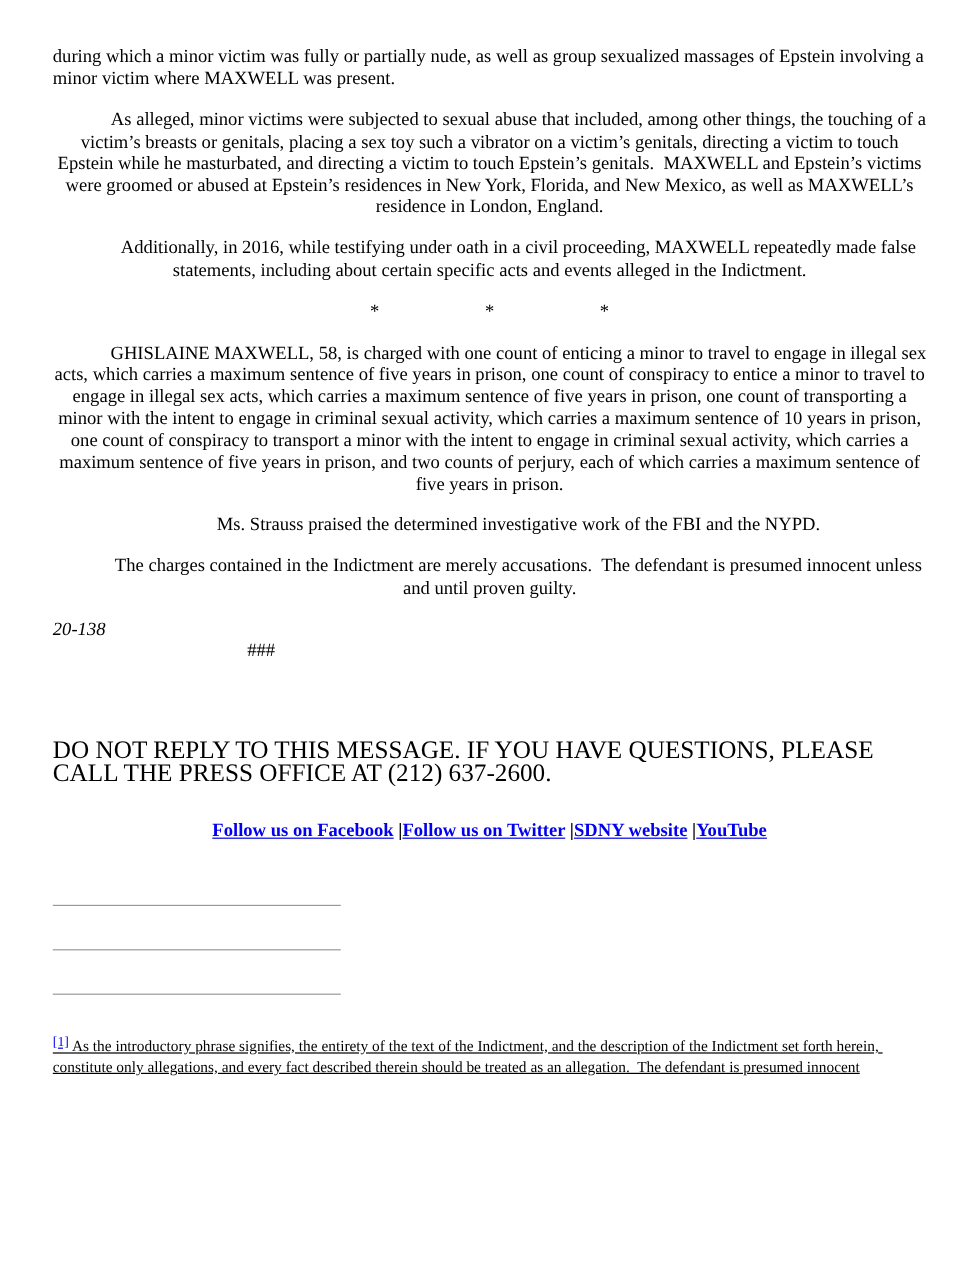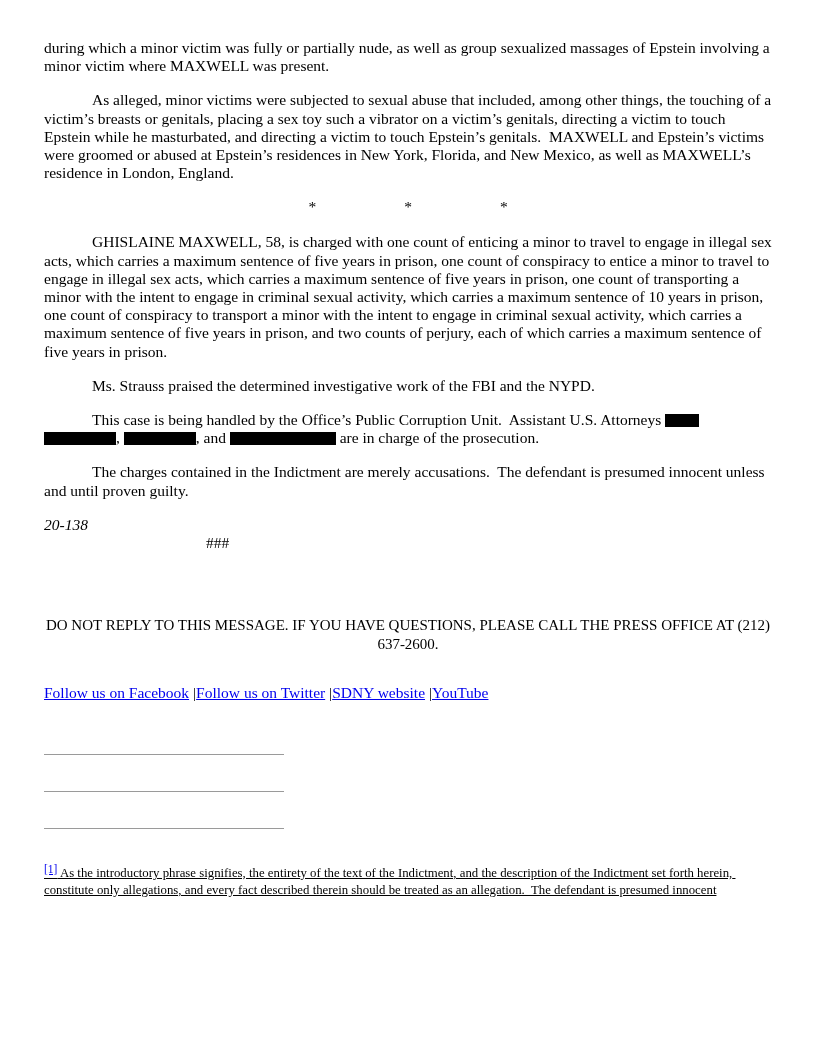--- a/index.html
+++ b/index.html
@@ -15,21 +15,21 @@
     padding: 38px 44px 16px 44px;
     background: #ffffff;
     overflow: hidden;
   }
   .para {
     font-size: 15.5px;
     line-height: 18.2px;
     margin-bottom: 16px;
     white-space: pre-wrap;
   }
-  .indent { text-indent: 48px; }
+  .indent { text-indent: 48px; text-align: center; }
   .asterisk-row {
     text-align: center;
     font-size: 15.5px;
     line-height: 18px;
     margin-bottom: 17px;
   }
   .asterisk-row span { display: inline-block; margin: 0 44px; }
   .redaction {
     display: inline-block;
     height: 13px;
@@ -41,31 +41,31 @@
   .w72 { width: 72px; }
   .w106 { width: 106px; }
   .case-number { font-size: 15.5px; line-height: 18px; margin-bottom: 0; font-style: italic; }
   .end-marker {
     font-size: 15.5px;
     line-height: 18px;
     margin-left: 162px;
     margin-bottom: 64px;
   }
   .notice {
-    text-align: center;
-    font-size: 15px;
+    font-size: 21px;
     line-height: 19px;
     margin: 0 auto 30px auto;
     max-width: 728px;
   }
   .social {
-    text-align: left;
+    text-align: center;
     font-size: 15.5px;
     line-height: 18px;
     margin-bottom: 52px;
+    font-weight: bold;
   }
   .link {
     color: var(--link-color, #0000ee);
     text-decoration: underline;
     cursor: pointer;
   }
   .sep { color: #000000; }
   .fline {
     width: 240px;
     height: 0;
@@ -89,29 +89,29 @@
 </style>
 </head>
 <body>
 
 <div class="page">
 
   <p class="para">during which a minor victim was fully or partially nude, as well as group sexualized massages of Epstein involving a minor victim where MAXWELL was present.</p>
 
   <p class="para indent">As alleged, minor victims were subjected to sexual abuse that included, among other things, the touching of a victim’s breasts or genitals, placing a sex toy such a vibrator on a victim’s genitals, directing a victim to touch Epstein while he masturbated, and directing a victim to touch Epstein’s genitals.  MAXWELL and Epstein’s victims were groomed or abused at Epstein’s residences in New York, Florida, and New Mexico, as well as MAXWELL’s residence in London, England.</p>
 
+  <p class="para indent">Additionally, in 2016, while testifying under oath in a civil proceeding, MAXWELL repeatedly made false statements, including about certain specific acts and events alleged in the Indictment.</p>
 
   <div class="asterisk-row"><span>*</span><span>*</span><span>*</span></div>
 
   <p class="para indent">GHISLAINE MAXWELL, 58, is charged with one count of enticing a minor to travel to engage in illegal sex acts, which carries a maximum sentence of five years in prison, one count of conspiracy to entice a minor to travel to engage in illegal sex acts, which carries a maximum sentence of five years in prison, one count of transporting a minor with the intent to engage in criminal sexual activity, which carries a maximum sentence of 10 years in prison, one count of conspiracy to transport a minor with the intent to engage in criminal sexual activity, which carries a maximum sentence of five years in prison, and two counts of perjury, each of which carries a maximum sentence of five years in prison.</p>
 
 
   <p class="para indent">Ms. Strauss praised the determined investigative work of the FBI and the NYPD.</p>
 
-  <p class="para indent"><span>This case is being handled by the Office’s Public Corruption Unit.  Assistant U.S. Attorneys </span><span class="redaction w34"></span> <span class="redaction w72"></span><span>, </span><span class="redaction w72"></span><span>, and </span><span class="redaction w106"></span><span> are in charge of the prosecution.</span></p>
 
   <p class="para indent">The charges contained in the Indictment are merely accusations.  The defendant is presumed innocent unless and until proven guilty.</p>
 
   <p class="para case-number">20-138</p>
 
   <p class="end-marker">###</p>
 
   <p class="notice">DO NOT REPLY TO THIS MESSAGE. IF YOU HAVE QUESTIONS, PLEASE CALL THE PRESS OFFICE AT (212) 637-2600.</p>
 
   <div class="social"><span class="link">Follow us on Facebook</span> <span class="sep">|</span><span class="link">Follow us on Twitter</span> <span class="sep">|</span><span class="link">SDNY website</span> <span class="sep">|</span><span class="link">YouTube</span></div>

